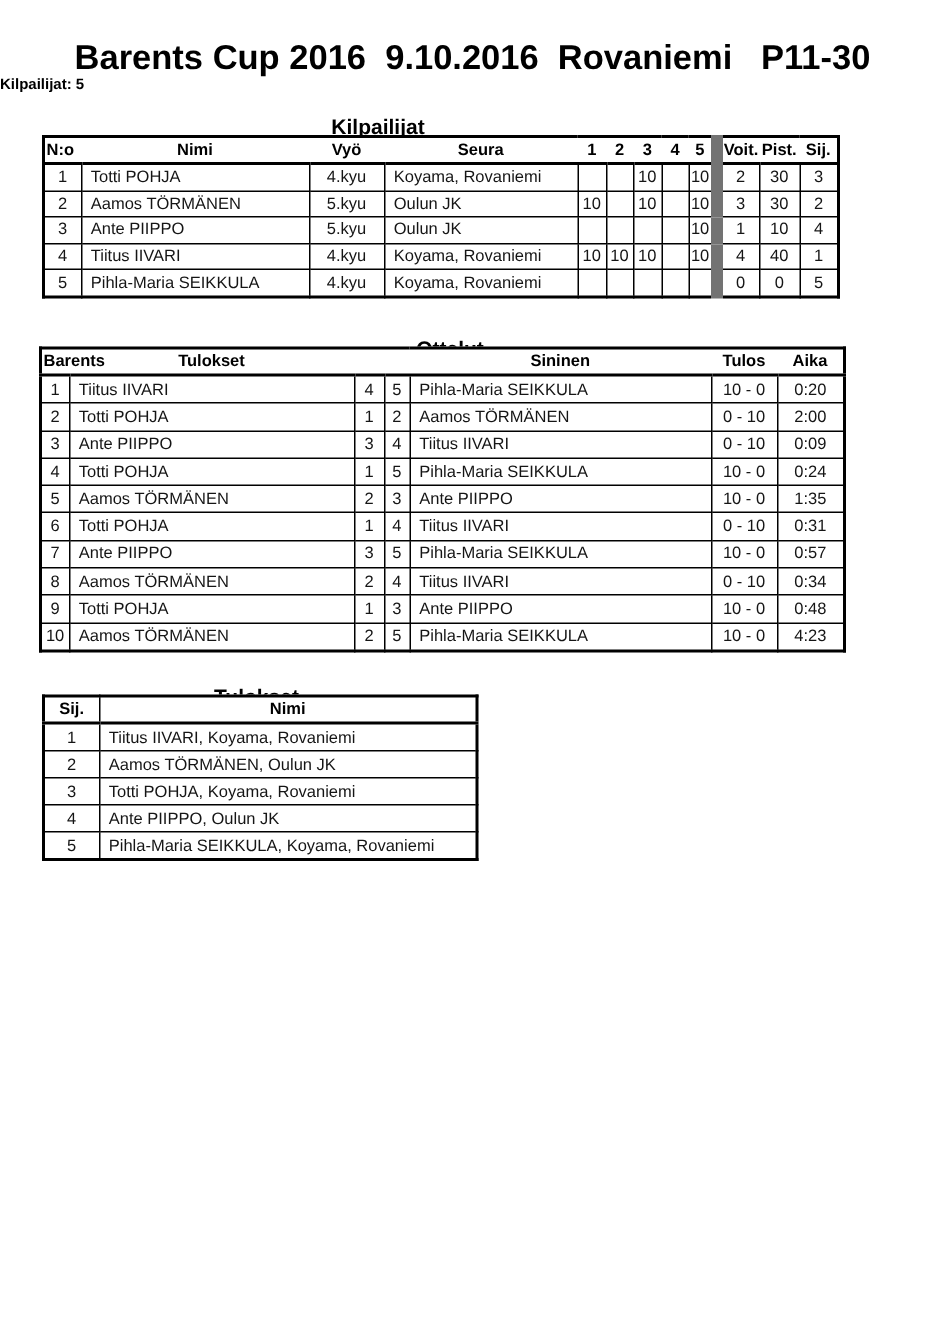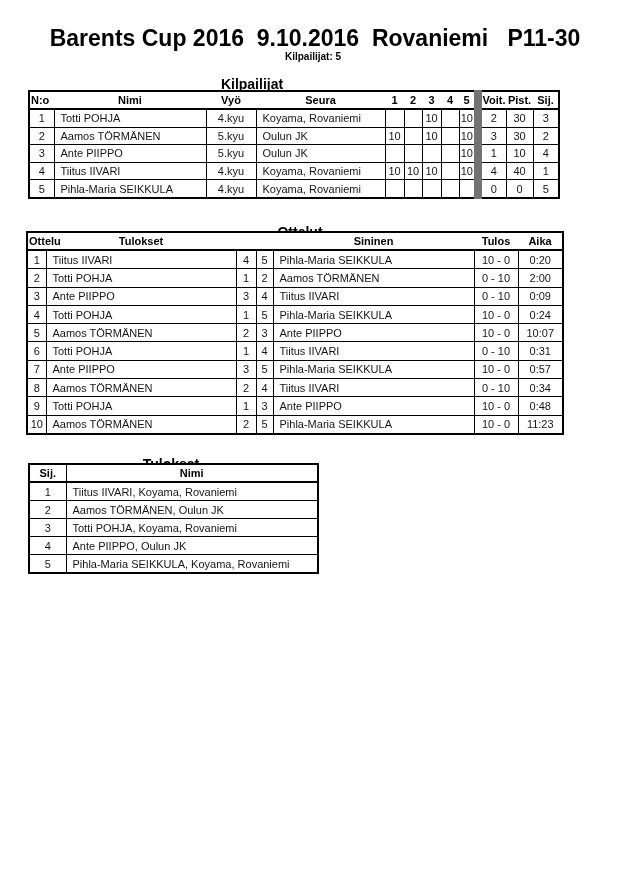--- a/index.html
+++ b/index.html
@@ -12,22 +12,22 @@
     overflow:hidden;
   }
   .page-title {
     position:absolute; top:25px; left:0; width:630px;
     text-align:center;
     font-size:23px; font-weight:bold; color:#000;
     white-space:pre;
   }
   .competitor-count {
     position:absolute; top:51px; left:0; width:594px;
-    text-align:center;
-    font-size:10px; font-weight:bold; color:#000;padding-left:16px;
+    text-align:left;
+    font-size:10px; font-weight:bold; color:#000;
   }
   .section-heading {
     position:absolute;
     font-size:14px; font-weight:bold; color:#000;
     transform:translateX(-50%);
     white-space:nowrap;
     margin-top:12px;
   }
   #h-kilpailijat { left:252px; top:64px; }
   #h-ottelut     { left:300px; top:212px; }
@@ -187,21 +187,21 @@
     <col style="width:19px">
       <col style="width:190px">
       <col style="width:20px">
       <col style="width:17px">
     <col style="width:201px">
       <col style="width:44px">
       <col style="width:45px">
   </colgroup>
   <thead>
     <tr>
-      <th class="h-edge">Ottelu</th>
+      <th class="h-edge">Barents</th>
       <th>Tulokset</th>
       <th></th>
       <th></th>
       <th>Sininen</th>
       <th>Tulos</th>
       <th>Aika</th>
     </tr>
   </thead>
   <tbody id="ottelut-rows">
       <tr>
@@ -240,21 +240,21 @@
         <td>10 - 0</td>
         <td>0:24</td>
       </tr>
       <tr>
         <td>5</td>
         <td class="cell-left">Aamos TÖRMÄNEN</td>
         <td>2</td>
         <td>3</td>
         <td class="cell-left">Ante PIIPPO</td>
         <td>10 - 0</td>
-        <td>10:07</td>
+        <td>1:35</td>
       </tr>
       <tr>
         <td>6</td>
         <td class="cell-left">Totti POHJA</td>
         <td>1</td>
         <td>4</td>
         <td class="cell-left">Tiitus IIVARI</td>
         <td>0 - 10</td>
         <td>0:31</td>
       </tr>
@@ -285,21 +285,21 @@
         <td>10 - 0</td>
         <td>0:48</td>
       </tr>
       <tr>
         <td>10</td>
         <td class="cell-left">Aamos TÖRMÄNEN</td>
         <td>2</td>
         <td>5</td>
         <td class="cell-left">Pihla-Maria SEIKKULA</td>
         <td>10 - 0</td>
-        <td>11:23</td>
+        <td>4:23</td>
       </tr>
     </tbody>
 </table>
 
 <div class="section-heading" id="h-tulokset">Tulokset</div>
 
 <table id="t-tulokset">
   <colgroup>
     <col style="width:37px">
       <col style="width:252px">

